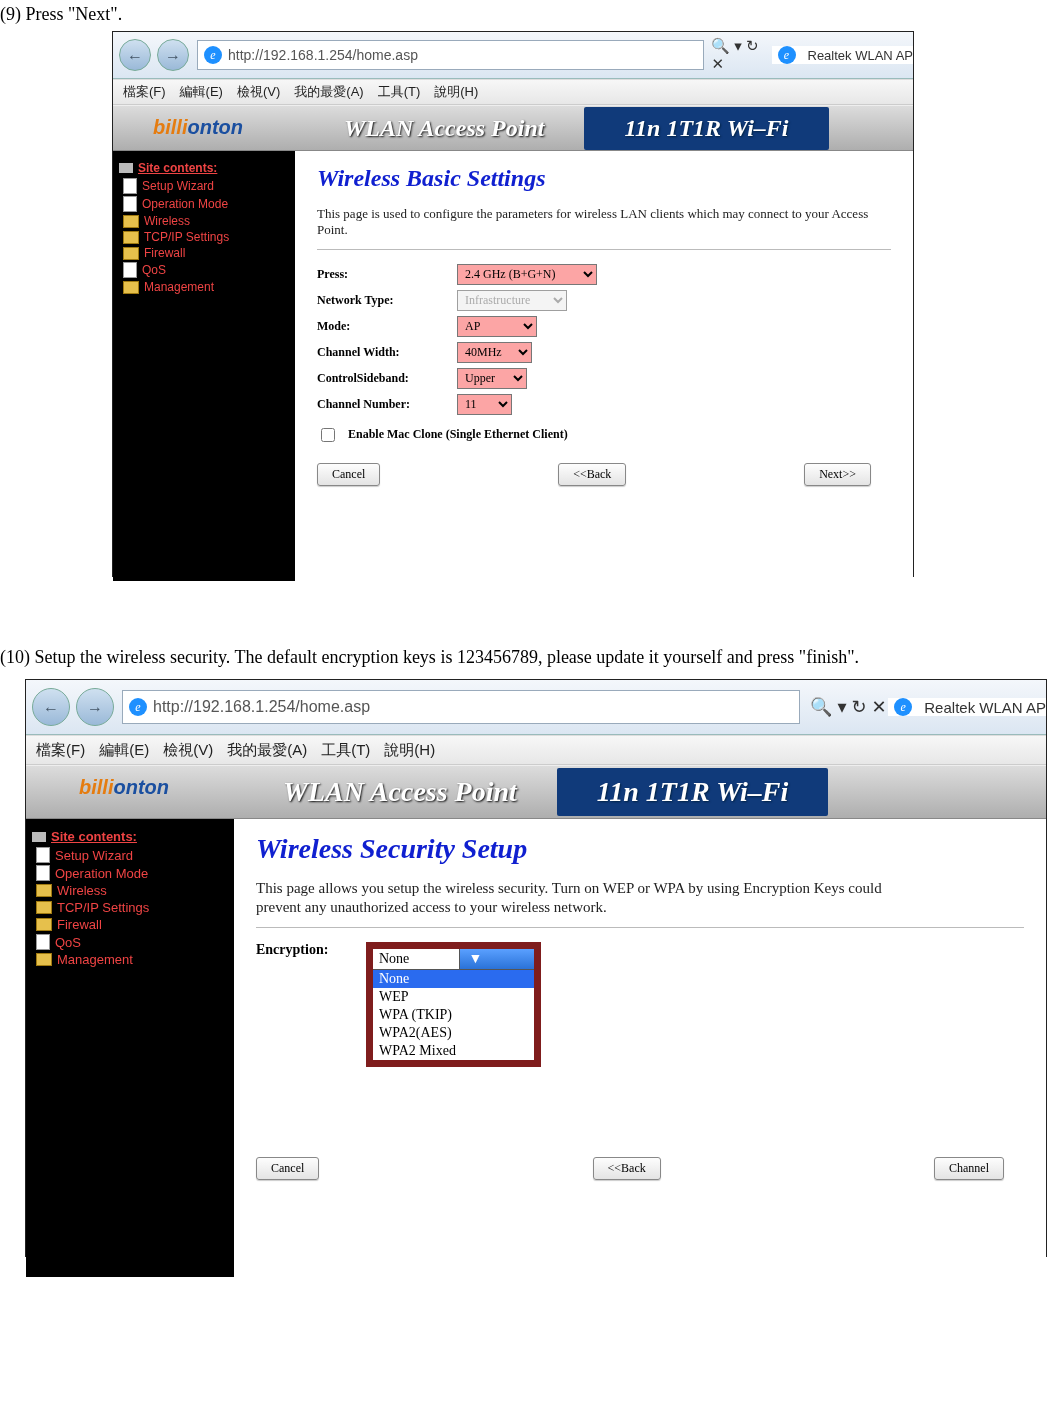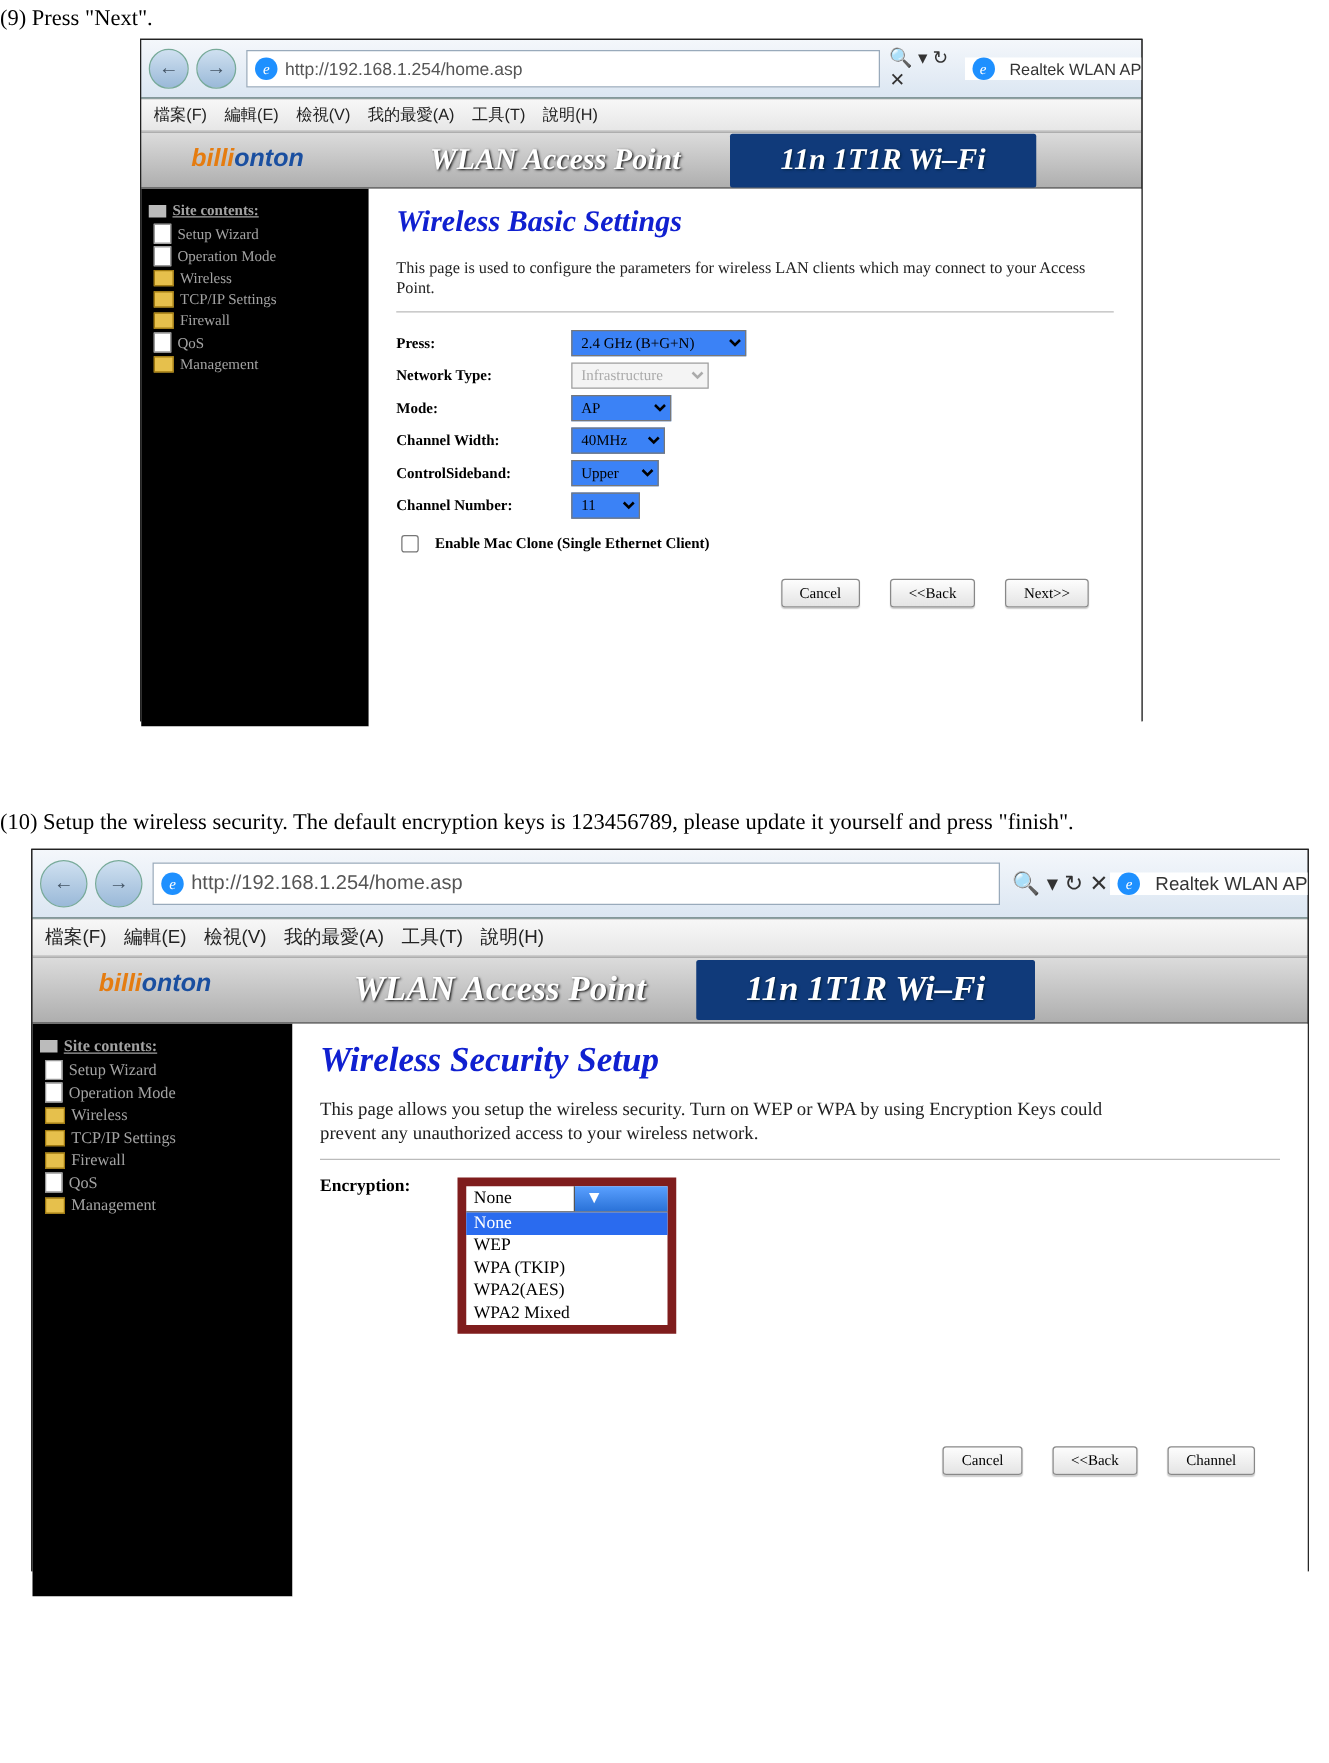--- a/index.html
+++ b/index.html
@@ -12,38 +12,38 @@
   .urlbox{flex:1;margin:0 8px;height:28px;background:#fff;border:1px solid #9ab;display:flex;align-items:center;padding:0 6px;font-size:14px;color:#555}
   .ie-e{background:#1e90ff;color:#fff;width:18px;height:18px;border-radius:50%;display:inline-flex;align-items:center;justify-content:center;font-size:12px;font-style:italic;font-family:Georgia,serif;margin-right:6px}
   .srch{width:60px;display:flex;align-items:center;gap:8px;justify-content:center;color:#333;font-size:15px}
   .tabarea{background:#fff;display:flex;align-items:center;padding-left:6px;gap:6px;font-size:13px;color:#333;font-family:"Segoe UI",Tahoma,sans-serif}
   .menubar{background:linear-gradient(#f7f7f7,#e7e7e7);height:24px;border-top:1px solid #ddd;border-bottom:1px solid #ccc;font-family:"PMingLiU","Microsoft JhengHei",sans-serif;font-size:13px;color:#222;padding-left:10px;line-height:24px}
   .menubar span{margin-right:14px}
   .banner{height:44px;background:linear-gradient(#dcdcdc,#aeaeae);border-top:1px solid #eee;border-bottom:1px solid #888;display:flex;align-items:center;padding:0 21px;gap:40px}
   .banner .t1{font-family:"Times New Roman",serif;font-weight:bold;font-style:italic;font-size:24px;color:#fff;text-shadow:1px 1px 2px #111}
   .banner .t2{font-family:"Times New Roman",serif;font-weight:bold;font-style:italic;font-size:24px;color:#fff;text-shadow:1px 1px 2px #002244;background:#103a7a;padding:8px 40px;border-radius:2px}
   .workarea{display:flex;height:calc(100% - 46px - 24px - 44px);background:#fff}
-  .sidebar{width:170px;background:#000;color:#a3a3a3;font-family:Liberation Serif, serif;font-size:12px;padding:10px 6px}
+  .sidebar{width:170px;background:#000;color:#ef4444;font-family:Liberation Sans, sans-serif;font-size:12px;padding:10px 6px}
   .sb-title{font-weight:bold;text-decoration:underline;margin-bottom:2px;display:flex;align-items:center;gap:5px}
   .sb-title::before{content:"";width:14px;height:10px;background:#bbb;display:inline-block}
   .tree div{display:flex;align-items:center;gap:5px;padding:1px 0 1px 4px}
   .pg::before{content:"";width:12px;height:14px;background:#fff;border:1px solid #999;display:inline-block}
   .fd::before{content:"";width:14px;height:11px;background:#e6c04c;border:1px solid #a07a10;display:inline-block}
   .main{flex:1;background:#fff;padding:14px 22px;font-family:"Times New Roman",serif;position:relative}
   .page-title{color:#1020d0;font-size:24px;font-style:italic;font-weight:bold;margin:0 0 14px}
   .desc{font-size:13px;color:#222;max-width:560px;line-height:1.25}
   hr{border:none;border-top:1px solid #bbb;margin:10px 0 14px}
   .frow{display:flex;align-items:center;margin:5px 0;font-size:12px}
   .flab{width:140px;font-weight:bold}
-  select,input[type=text]{font-family:"Times New Roman",serif;font-size:12px;border:1px solid #777;background:#3b82f6;height:20px;padding:0 3px}
+  select,input[type=text]{font-family:"Times New Roman",serif;font-size:12px;border:1px solid #777;background:#fca5a5;height:20px;padding:0 3px}
   select{height:21px}
   .dis{color:#888;background:#f0f0f0}
   .chk{display:flex;align-items:center;gap:10px;font-size:12px;font-weight:bold;margin:10px 0}
   .chk input{width:14px;height:14px}
-  .btnrow{display:flex;gap:24px;justify-content:flex-end;margin-top:18px;padding-right:20px}
+  .btnrow{display:flex;gap:4px;justify-content:space-between;margin-top:18px;padding-right:20px}
   .btn3d{font-family:"Times New Roman",serif;font-size:12px;background:linear-gradient(#fdfdfd,#e4e4e4);border:1px solid #888;border-radius:3px;padding:3px 14px;box-shadow:0 1px 1px rgba(0,0,0,.2)}
   .enc-open{position:relative;display:inline-block}
   .enc-box{border:7px solid #7f1d1d;font-size:14px;background:#fff;font-family:"Times New Roman",serif}
   .enc-top{display:flex;align-items:center;border-bottom:1px solid #555}
   .enc-top span{padding:2px 50px 2px 6px}
   .enc-top .dd{background:linear-gradient(#5aa0ff,#2a72d8);color:#fff;width:18px;text-align:center;border-left:1px solid #555}
   .enc-list div{padding:1px 6px}
   .enc-list .sel{background:#2a6bef;color:#fff}
   .logoblock{width:170px;position:absolute;left:0;top:0;height:44px;display:flex;align-items:center;justify-content:center;background:transparent}
   .brandtxt{font-family:Arial,sans-serif;font-weight:900;font-style:italic;font-size:20px}

